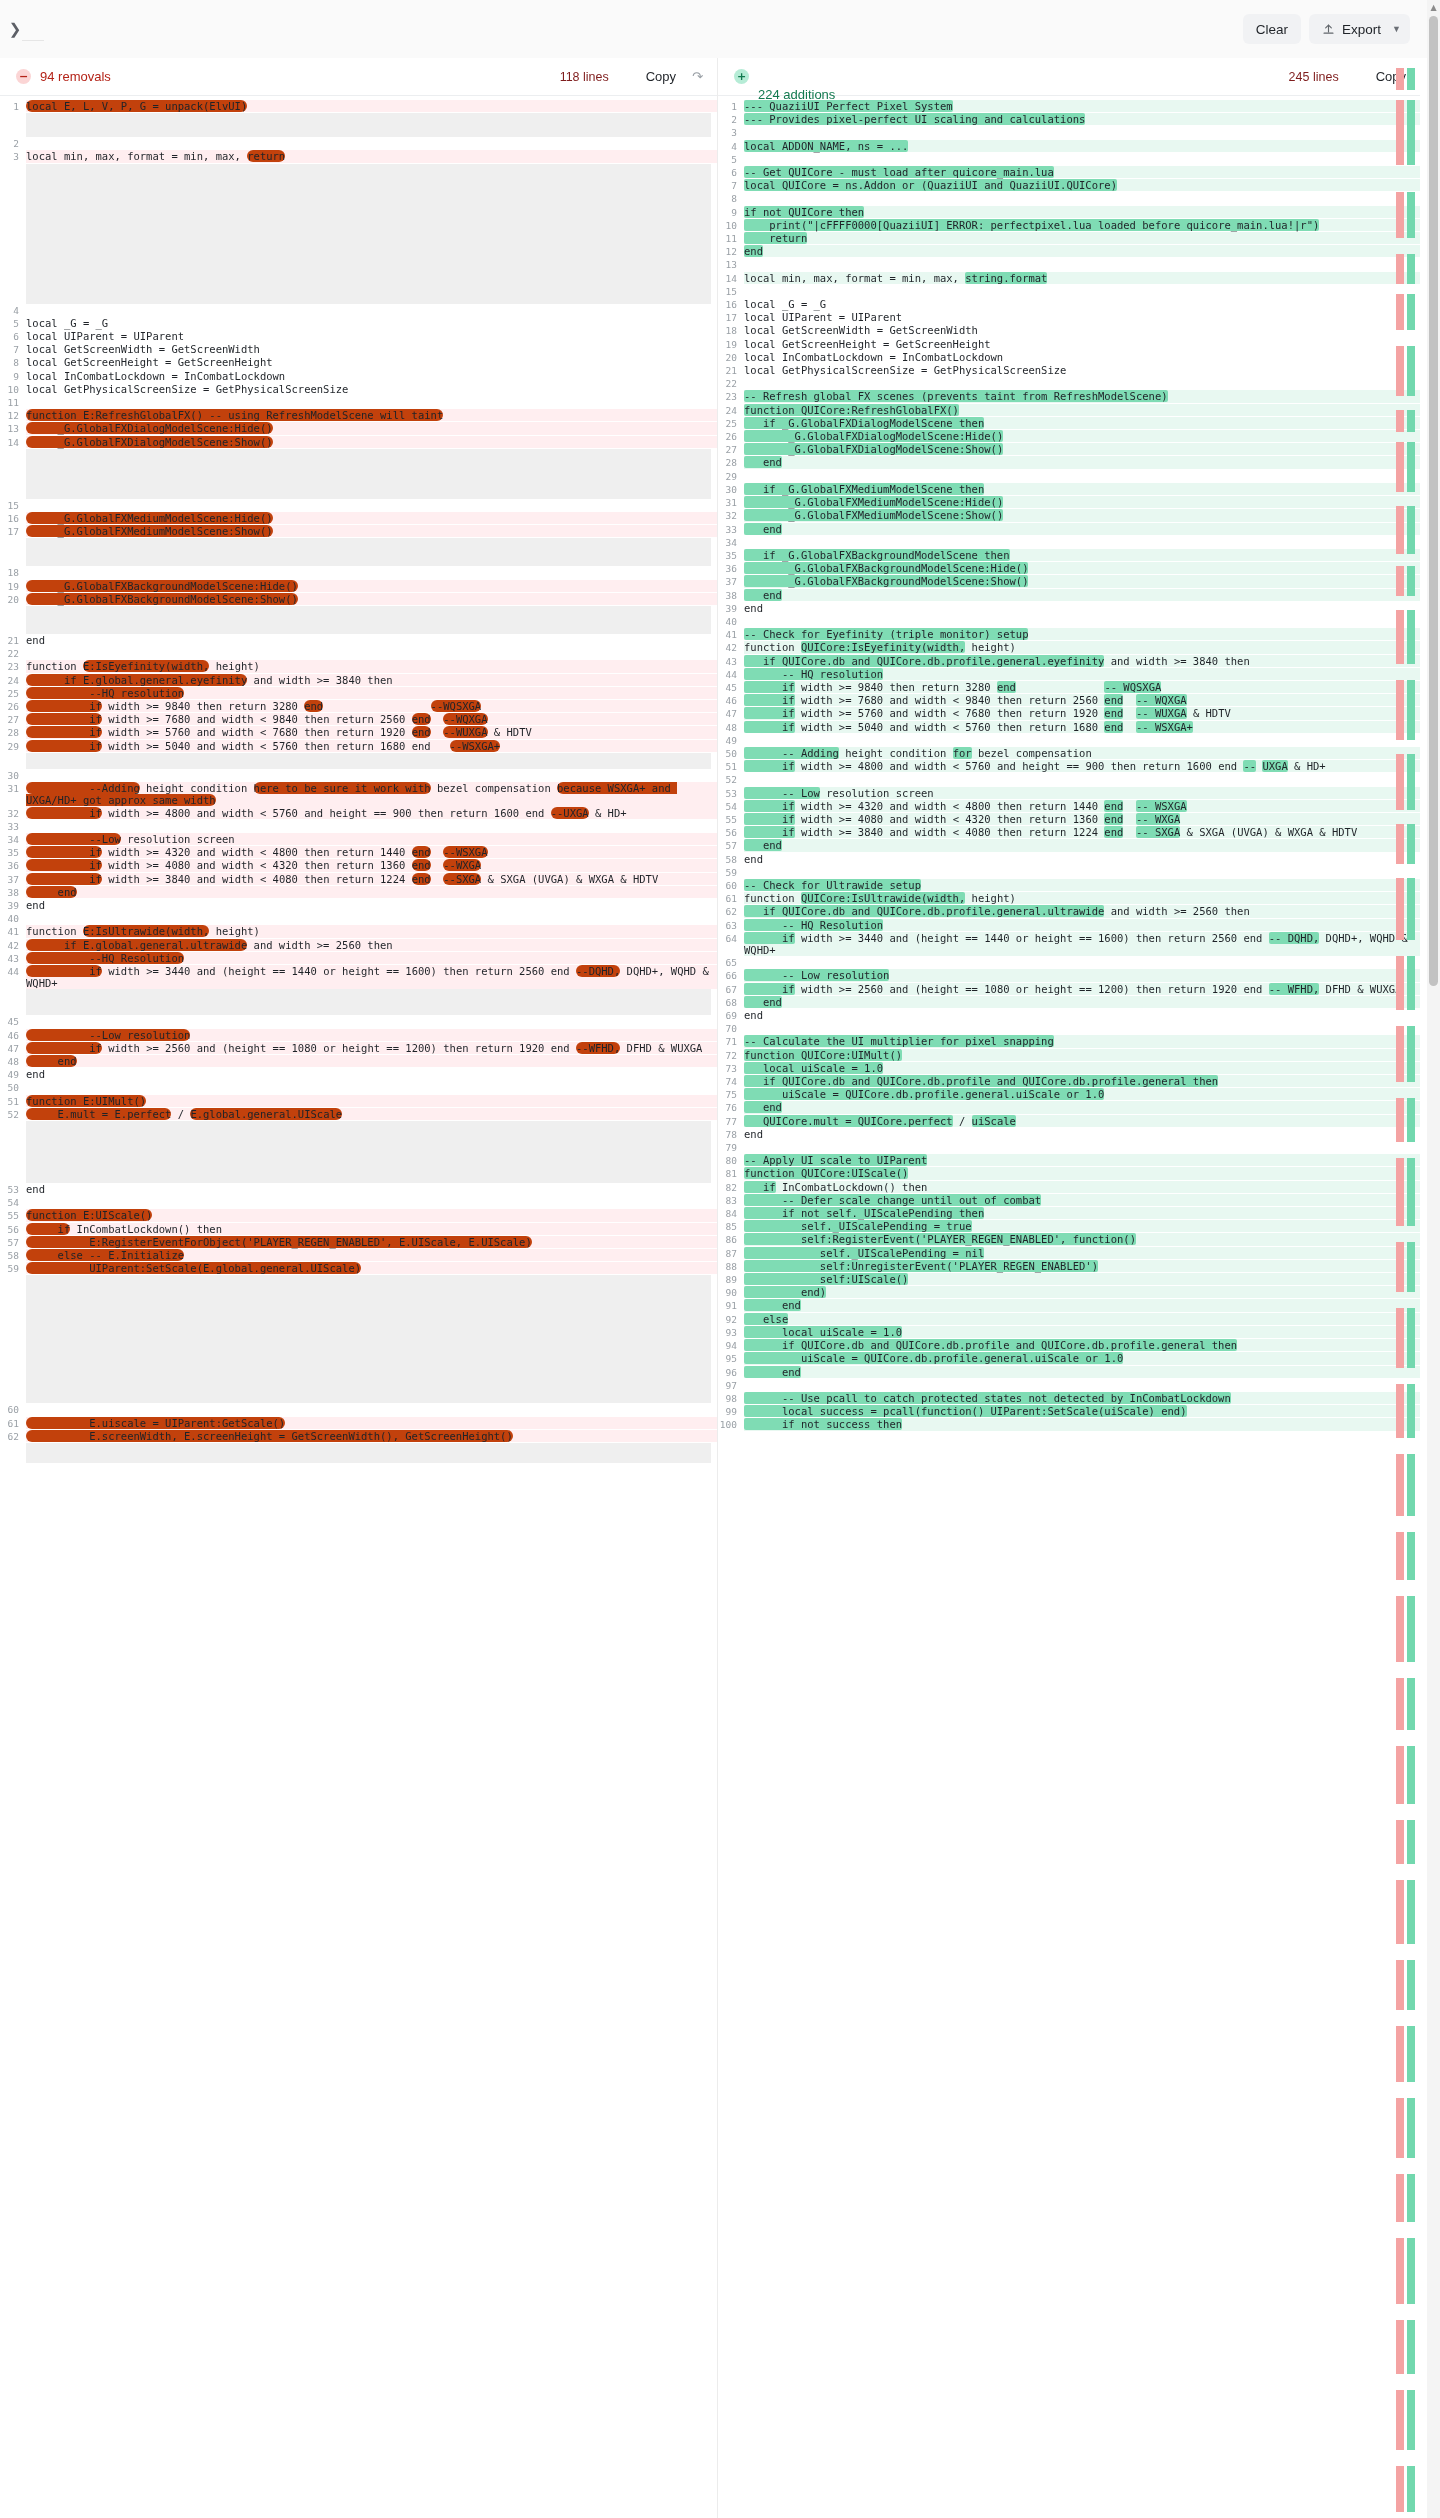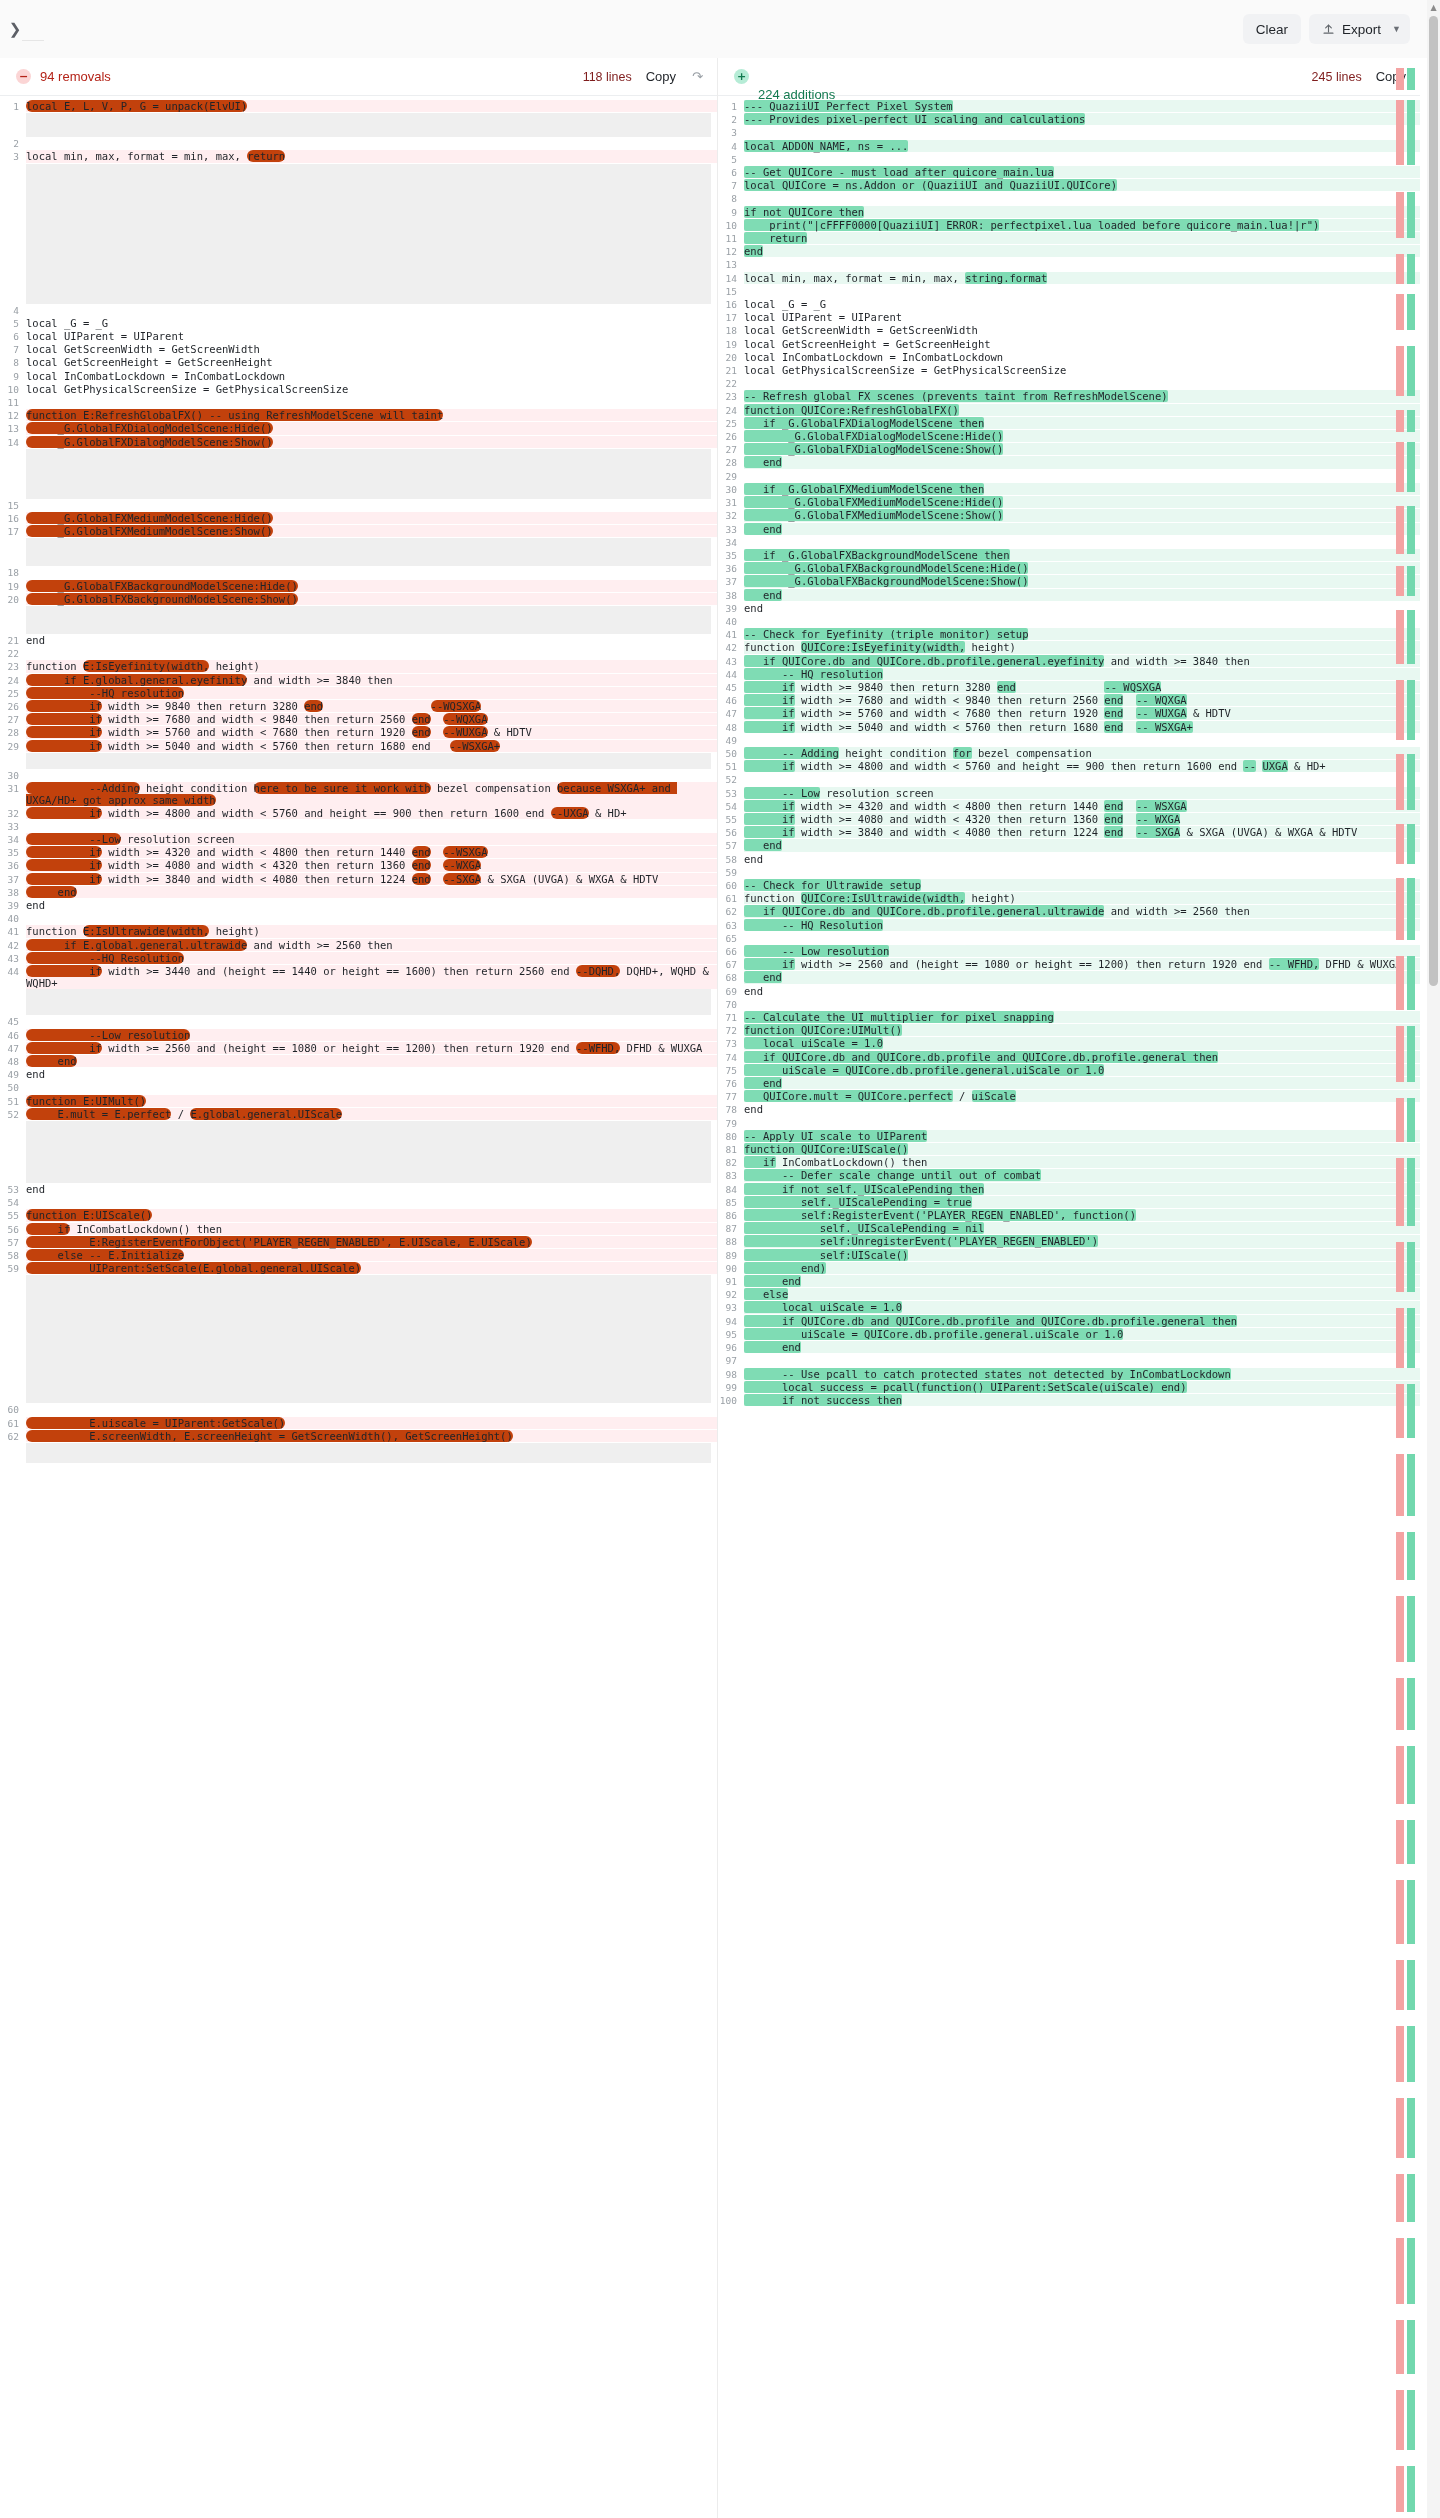--- a/index.html
+++ b/index.html
@@ -68,21 +68,21 @@
     display:flex; align-items:center; justify-content:center;
     font-size: 11px; font-weight: bold; line-height: 1;
     font-family: "DejaVu Sans", sans-serif;
   }
   .circ-minus { background: #fbd5d5; color: #b42318; }
   .circ-plus  { background: #b6ecd6; color: #12794f; }
   .ph-count-rem { color: #b42318; font-size: 13px; }
   .ph-count-add { color: #12794f; font-size: 13px; margin-top: 36px; }
   .ph-spacer { flex: 1; }
   .ph-lines { color: #7f1d1d; font-size: 12.5px; margin-right: 14px; }
-  .ph-copy { color: #1f2328; font-size: 13px; cursor: pointer; }
+  .ph-copy { color: #1f2328; font-size: 13px; cursor: pointer; margin-left: 23px; }
   .ph-sync {
     margin-left: 16px; color: #9aa0a6; font-size: 13px; cursor: pointer;
     font-family: "DejaVu Sans", sans-serif;
   }
 
   
   .code {
     position: relative;
     font-family: "DejaVu Sans Mono", monospace;
     font-size: 10.5px;
@@ -703,20 +703,24 @@
           <div class="ln">61</div>
           <div class="src"><span>function </span><span class="w-add">QUICore:IsUltrawide(width,</span><span> height)</span></div>
         </div>
         <div class="row add">
           <div class="ln">62</div>
           <div class="src"><span class="w-add">   if QUICore.db and QUICore.db.profile.general.ultrawide</span><span> and width &gt;= 2560 then</span></div>
         </div>
         <div class="row add">
           <div class="ln">63</div>
           <div class="src"><span class="w-add">      -- HQ Resolution</span></div>
+        </div>
+        <div class="row add">
+          <div class="ln">64</div>
+          <div class="src"><span class="w-add">      if</span><span> width &gt;= 3440 and (height == 1440 or height == 1600) then return 2560 end </span><span class="w-add">-- DQHD,</span><span> DQHD+, WQHD &amp; WQHD+</span></div>
         </div>
         <div class="row blank">
           <div class="ln">65</div>
           <div class="src">&nbsp;</div>
         </div>
         <div class="row add">
           <div class="ln">66</div>
           <div class="src"><span class="w-add">      -- Low resolution</span></div>
         </div>
         <div class="row add">

